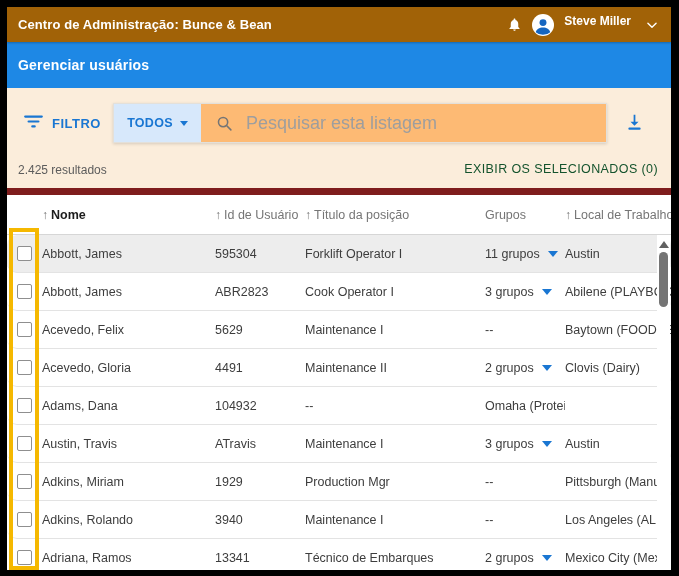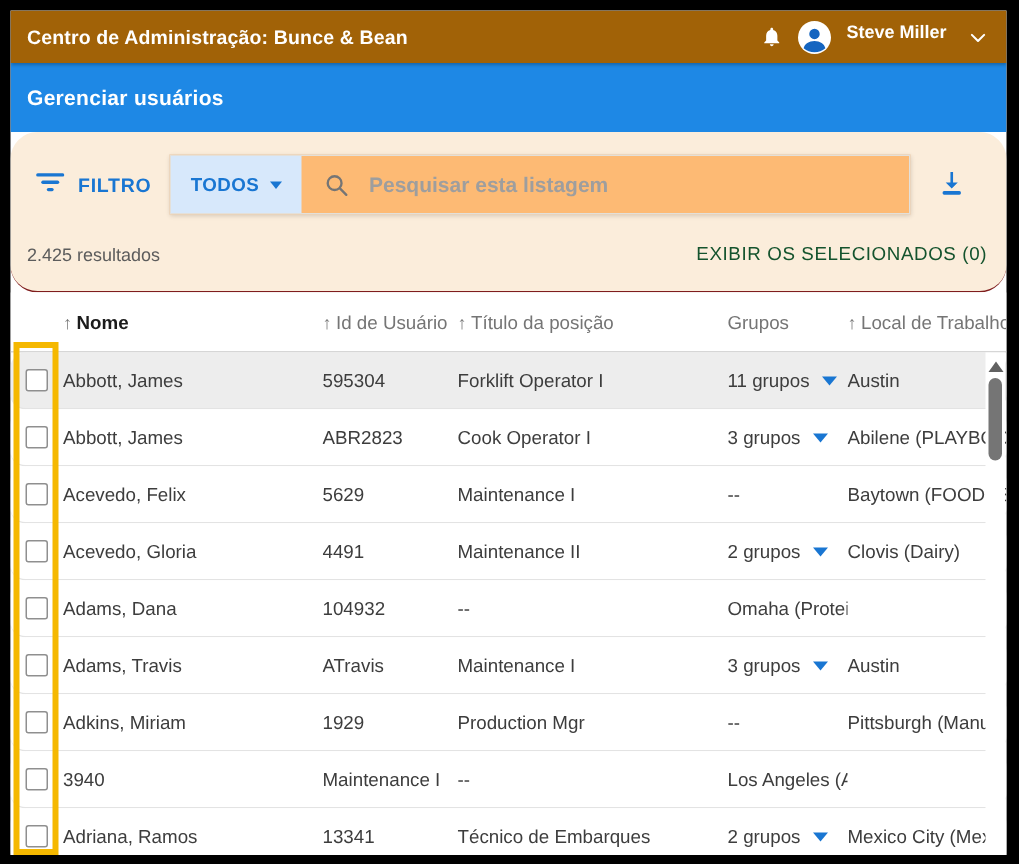--- a/index.html
+++ b/index.html
@@ -28,22 +28,21 @@
   
   .pagebar {
     flex: 0 0 46px; background: #1E88E5; display: flex; align-items: center;
     padding-left: 11px; position: relative; z-index: 2;
   }
   .pagebar-title { color: #fff; font-weight: bold; font-size: 14px; letter-spacing: .2px; }
 
   
   .filter-area {
     flex: 0 0 107px; background: #FBEDDB; position: relative;
-    border-bottom: 1px solid #7f1d1d;
-    border-radius: 18px;
+    border-bottom: 7px solid #7f1d1d;
   }
   .filtro {
     position: absolute; left: 17px; top: 27px; display: flex; gap: 9px;
     align-items: center; color: #1976D2; font-weight: bold; font-size: 13px;
     letter-spacing: .5px; cursor: pointer; background: none; border: none;
   }
   .searchbar {
     position: absolute; left: 106px; top: 15px; width: 494px; height: 40px;
     background: #fdba74; border: 1px solid #e3e0da; display: flex; align-items: center;
     box-shadow: 0 1px 3px rgba(0,0,0,.15);
@@ -54,21 +53,21 @@
     color: #1976D2; font-weight: bold; font-size: 12.5px; letter-spacing: .3px;
     font-family: inherit;
   }
   .caret-down {
     width: 0; height: 0; border-left: 4.5px solid transparent;
     border-right: 4.5px solid transparent; border-top: 5.5px solid #1976D2;
   }
   .search-glyph { margin-left: 15px; display: flex; align-items: center; }
   .searchbar input {
     flex: 1; border: none; outline: none; background: transparent;
-    font-size: 14px; color: #424242; padding: 0 10px 0 13px; font-family: inherit; font-weight: bold;
+    font-size: 18px; color: #424242; padding: 0 10px 0 13px; font-family: inherit;
   }
   .searchbar input::placeholder { color: #9e9e9e; opacity: 1; }
   .download-btn {
     position: absolute; left: 617px; top: 24px; background: none; border: none;
     cursor: pointer; display: flex;
   }
   .results-count { position: absolute; left: 11px; top: 75px; font-size: 12px; color: #5c5c5c; }
   .show-selected {
     position: absolute; right: 13px; top: 74px; font-size: 12.5px; color: #14532d;
     font-weight: normal; letter-spacing: .4px; background: none; border: none;
@@ -289,21 +288,21 @@
       <span>--</span>
 
     </div>
     <div class="cell">Omaha (Protein)</div>
   </div>
 
   <div class="row grid-cols">
     <div>
       <div class="checkbox"></div>
     </div>
-    <div class="cell">Adams, Travis</div>
+    <div class="cell">Austin, Travis</div>
     <div class="cell">ATravis</div>
     <div class="cell">Maintenance I</div>
     <div class="cell cell-groups">
       <span>3 grupos</span>
       <span class="groups-caret"></span>
     </div>
     <div class="cell">Austin</div>
   </div>
 
   <div class="row grid-cols">
@@ -317,20 +316,21 @@
       <span>--</span>
 
     </div>
     <div class="cell">Pittsburgh (Manuf</div>
   </div>
 
   <div class="row grid-cols">
     <div>
       <div class="checkbox"></div>
     </div>
+    <div class="cell">Adkins, Rolando</div>
     <div class="cell">3940</div>
     <div class="cell">Maintenance I</div>
     <div class="cell cell-groups">
       <span>--</span>
 
     </div>
     <div class="cell">Los Angeles (ALL</div>
   </div>
 
   <div class="row grid-cols">

